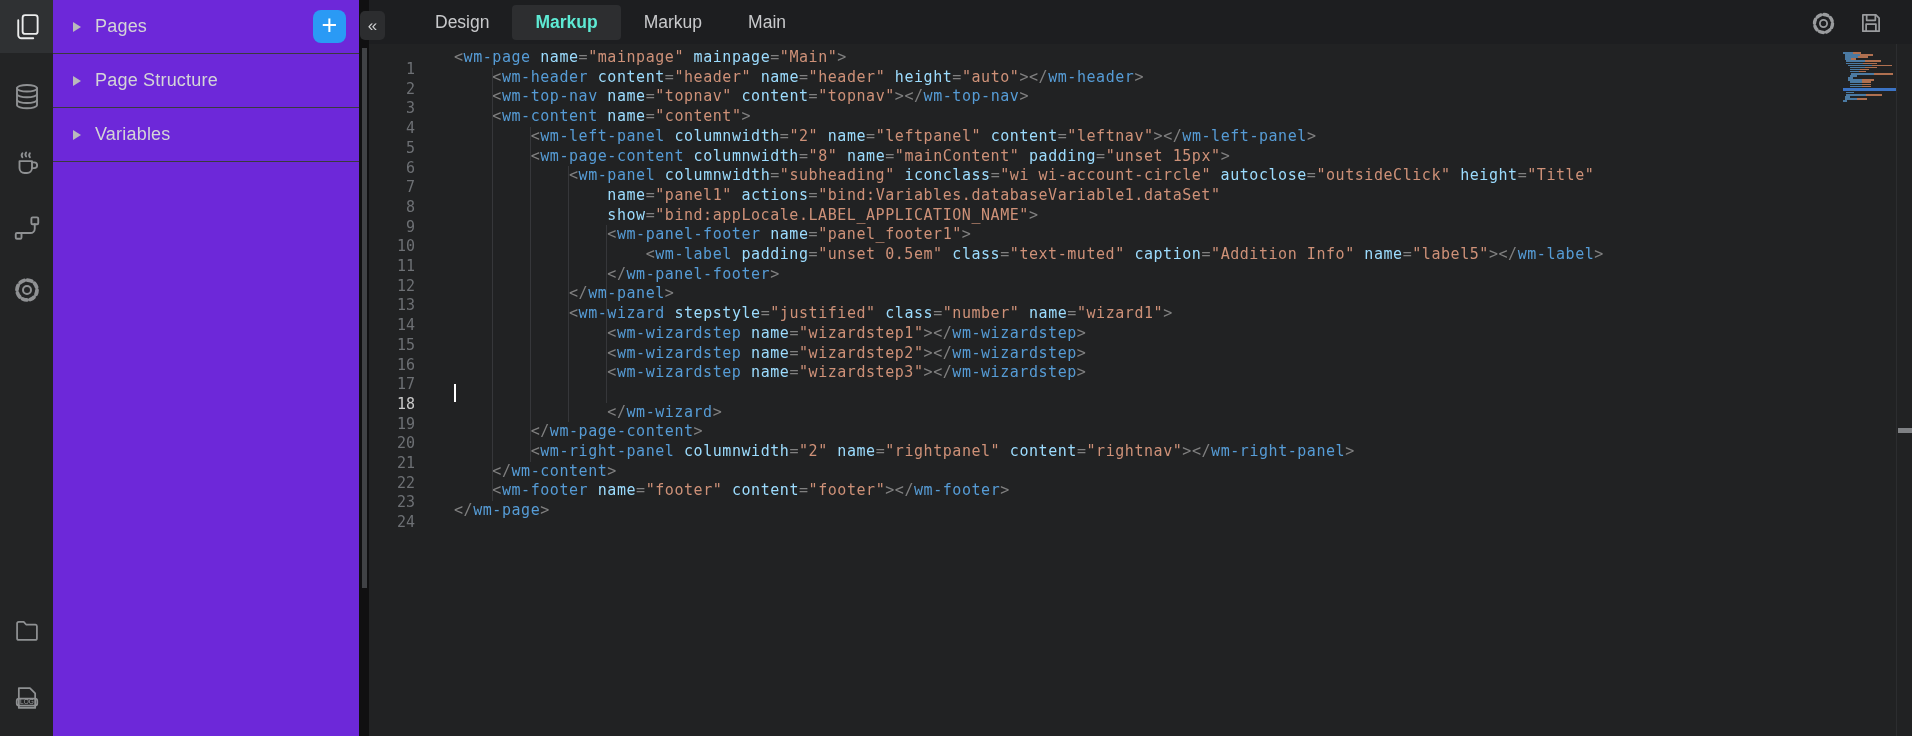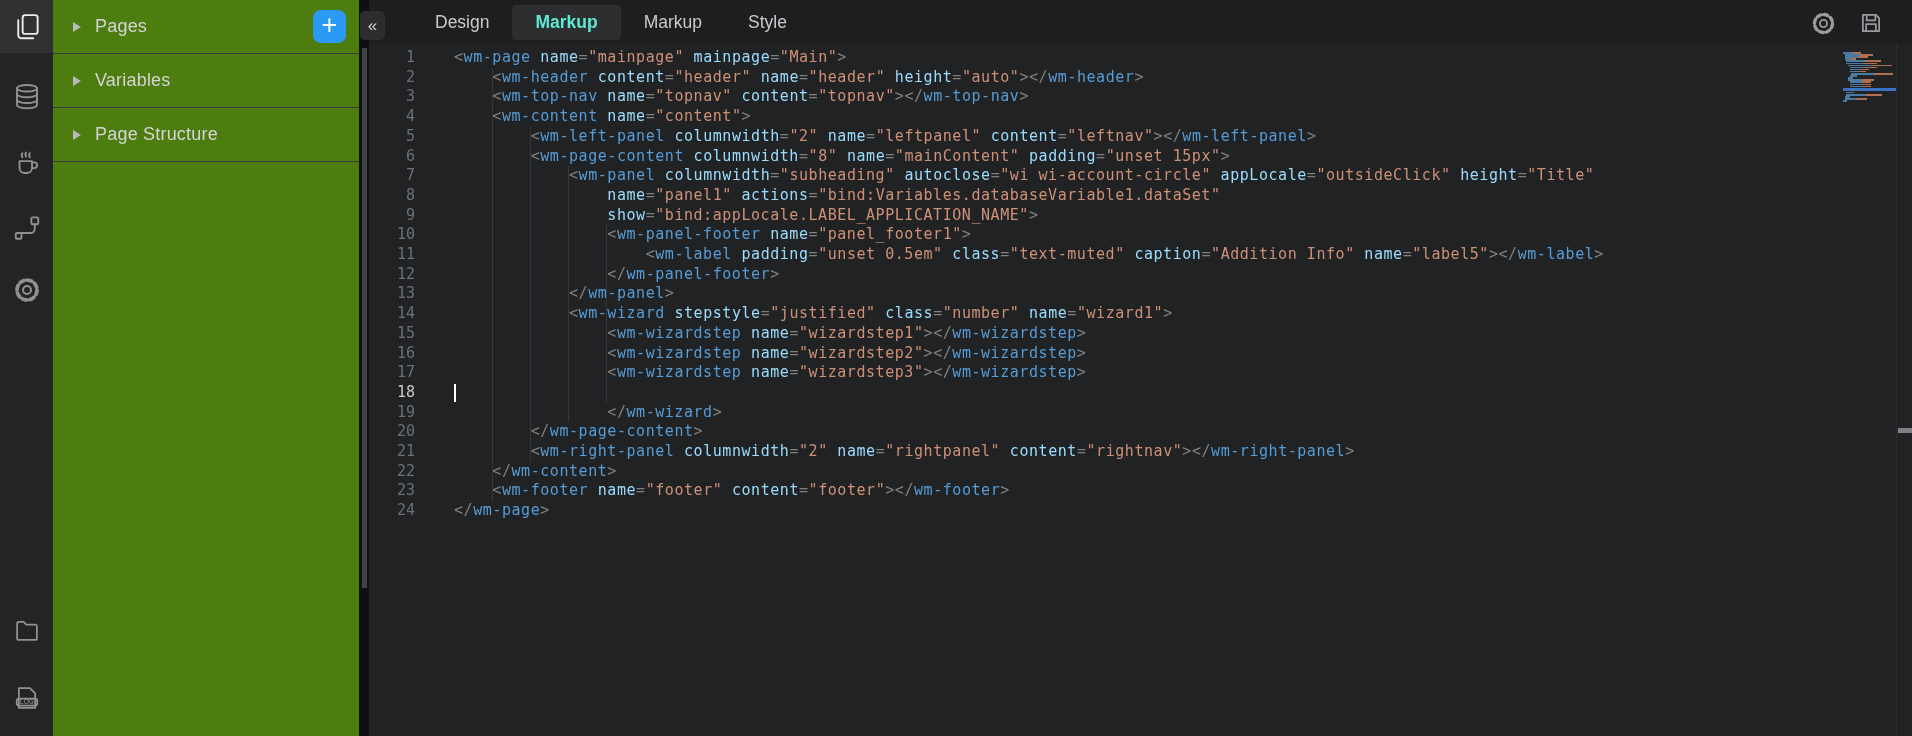--- a/index.html
+++ b/index.html
@@ -10,21 +10,21 @@
   
   .rail{position:absolute;left:0;top:0;width:53px;height:736px;background:#232425;}
   .rail-item{position:absolute;left:0;width:53px;height:53px;display:flex;
              align-items:center;justify-content:center;cursor:pointer;}
   .rail-item.active{background:#2f3133;}
   .rail-item svg{stroke:#8f9193;fill:none;stroke-width:1.5;stroke-linecap:round;stroke-linejoin:round;}
   .rail-item.active svg{stroke:#eceded;}
   .rail-item svg text{stroke:none;fill:#9fa1a3;}
 
   
-  .sidebar{position:absolute;left:53px;top:0;width:306px;height:736px;background:#4d7c0f;}
+  .sidebar{position:absolute;left:53px;top:0;width:306px;height:736px;background:#6d28d9;}
   .section{height:53px;border-bottom:1px solid #3a3b3d;display:flex;align-items:center;
            padding-left:20px;cursor:pointer;}
   .tri{width:0;height:0;border-left:8px solid #b9babc;border-top:5px solid transparent;
        border-bottom:5px solid transparent;margin-right:14px;flex:0 0 auto;}
   .section-label{color:#d4d5d7;font-size:18px;letter-spacing:.2px;}
   .add-btn{position:absolute;left:260px;top:10px;width:33px;height:33px;border-radius:8px;
            background:#2a9af5;color:#fff;font-size:27px;font-weight:300;line-height:30px;
            text-align:center;cursor:pointer;}
 
   
@@ -40,21 +40,21 @@
   .tab{height:35px;display:flex;align-items:center;padding:0 23px;color:#c9cacc;
        font-size:17.5px;border-radius:4px;cursor:pointer;}
   .tab.active{background:#2d2e30;color:#5eead4;font-weight:bold;}
   .action-btn{position:absolute;top:8px;width:30px;height:30px;display:flex;align-items:center;
               justify-content:center;cursor:pointer;}
   .action-btn svg{stroke:#9a9c9e;fill:none;stroke-linecap:round;stroke-linejoin:round;}
   #btn-settings{left:1808px;}
   #btn-save{left:1856px;}
 
   
-  .gutter{position:absolute;left:369px;top:48px;width:46px;margin:0;text-align:right;
+  .gutter{position:absolute;left:369px;top:60px;width:46px;margin:0;text-align:right;
           font-family:"DejaVu Sans Mono",monospace;font-size:15px;line-height:19.7px;
           color:#6d7074;white-space:pre;}
   .gutter .cur{color:#c9c9c9;}
   .code{position:absolute;left:454px;top:48px;margin:0;font-family:"DejaVu Sans Mono",monospace;
         font-size:15px;line-height:19.7px;letter-spacing:.55px;color:#d4d4d4;white-space:pre;
         cursor:text;}
   .code i{font-style:normal;}
   .t{color:#569cd6;} .a{color:#9cdcfe;} .s{color:#ce9178;} .p{color:#808080;}
   .indent-guide{position:absolute;width:1px;background:#36373a;}
   #g1{left:492px;top:68px;height:433px;}
@@ -128,38 +128,38 @@
   </div>
 
   <div class="sidebar">
     <div class="section">
       <span class="tri"></span>
       <span class="section-label">Pages</span>
       <span class="add-btn">+</span>
     </div>
     <div class="section">
       <span class="tri"></span>
-      <span class="section-label">Variables</span>
+      <span class="section-label">Page Structure</span>
     </div>
     <div class="section">
       <span class="tri"></span>
-      <span class="section-label">Page Structure</span>
+      <span class="section-label">Variables</span>
     </div>
   </div>
 
   <div class="divider-col"></div>
   <div class="divider-thumb"></div>
 
   <div class="topbar"></div>
   <div class="collapse-btn">«</div>
   <div class="tabs">
     <div class="tab">Design</div>
     <div class="tab active">Markup</div>
     <div class="tab">Markup</div>
-    <div class="tab">Style</div>
+    <div class="tab">Main</div>
   </div>
   <div class="action-btn" id="btn-settings">
     <svg width="27" height="27" viewBox="0 0 24 24">
       <circle cx="12" cy="12" r="8" stroke-width="3" stroke-dasharray="3.6 2.7"></circle>
       <circle cx="12" cy="12" r="3.2" stroke-width="1.6"></circle>
     </svg>
   </div>
   <div class="action-btn" id="btn-save">
     <svg width="26" height="26" viewBox="0 0 24 24" stroke-width="1.6">
       <path d="M4.5 4.5h12l3 3v12h-15z"></path>
@@ -191,21 +191,21 @@
 <span class="ln">21</span>
 <span class="ln">22</span>
 <span class="ln">23</span>
 <span class="ln">24</span></pre>
   <pre class="code" id="code"><span class="cl"><i class="p">&lt;</i><i class="t">wm-page</i> <i class="a">name</i><i class="p">=</i><i class="s">"mainpage"</i> <i class="a">mainpage</i><i class="p">=</i><i class="s">"Main"</i><i class="p">&gt;</i></span>
 <span class="cl">    <i class="p">&lt;</i><i class="t">wm-header</i> <i class="a">content</i><i class="p">=</i><i class="s">"header"</i> <i class="a">name</i><i class="p">=</i><i class="s">"header"</i> <i class="a">height</i><i class="p">=</i><i class="s">"auto"</i><i class="p">&gt;</i><i class="p">&lt;/</i><i class="t">wm-header</i><i class="p">&gt;</i></span>
 <span class="cl">    <i class="p">&lt;</i><i class="t">wm-top-nav</i> <i class="a">name</i><i class="p">=</i><i class="s">"topnav"</i> <i class="a">content</i><i class="p">=</i><i class="s">"topnav"</i><i class="p">&gt;</i><i class="p">&lt;/</i><i class="t">wm-top-nav</i><i class="p">&gt;</i></span>
 <span class="cl">    <i class="p">&lt;</i><i class="t">wm-content</i> <i class="a">name</i><i class="p">=</i><i class="s">"content"</i><i class="p">&gt;</i></span>
 <span class="cl">        <i class="p">&lt;</i><i class="t">wm-left-panel</i> <i class="a">columnwidth</i><i class="p">=</i><i class="s">"2"</i> <i class="a">name</i><i class="p">=</i><i class="s">"leftpanel"</i> <i class="a">content</i><i class="p">=</i><i class="s">"leftnav"</i><i class="p">&gt;</i><i class="p">&lt;/</i><i class="t">wm-left-panel</i><i class="p">&gt;</i></span>
 <span class="cl">        <i class="p">&lt;</i><i class="t">wm-page-content</i> <i class="a">columnwidth</i><i class="p">=</i><i class="s">"8"</i> <i class="a">name</i><i class="p">=</i><i class="s">"mainContent"</i> <i class="a">padding</i><i class="p">=</i><i class="s">"unset 15px"</i><i class="p">&gt;</i></span>
-<span class="cl">            <i class="p">&lt;</i><i class="t">wm-panel</i> <i class="a">columnwidth</i><i class="p">=</i><i class="s">"subheading"</i> <i class="a">autoclose</i><i class="p">=</i><i class="s">"wi wi-account-circle"</i> <i class="a">appLocale</i><i class="p">=</i><i class="s">"outsideClick"</i> <i class="a">height</i><i class="p">=</i><i class="s">"Title"</i></span>
+<span class="cl">            <i class="p">&lt;</i><i class="t">wm-panel</i> <i class="a">columnwidth</i><i class="p">=</i><i class="s">"subheading"</i> <i class="a">iconclass</i><i class="p">=</i><i class="s">"wi wi-account-circle"</i> <i class="a">autoclose</i><i class="p">=</i><i class="s">"outsideClick"</i> <i class="a">height</i><i class="p">=</i><i class="s">"Title"</i></span>
 <span class="cl">                <i class="a">name</i><i class="p">=</i><i class="s">"panel1"</i> <i class="a">actions</i><i class="p">=</i><i class="s">"bind:Variables.databaseVariable1.dataSet"</i></span>
 <span class="cl">                <i class="a">show</i><i class="p">=</i><i class="s">"bind:appLocale.LABEL_APPLICATION_NAME"</i><i class="p">&gt;</i></span>
 <span class="cl">                <i class="p">&lt;</i><i class="t">wm-panel-footer</i> <i class="a">name</i><i class="p">=</i><i class="s">"panel_footer1"</i><i class="p">&gt;</i></span>
 <span class="cl">                    <i class="p">&lt;</i><i class="t">wm-label</i> <i class="a">padding</i><i class="p">=</i><i class="s">"unset 0.5em"</i> <i class="a">class</i><i class="p">=</i><i class="s">"text-muted"</i> <i class="a">caption</i><i class="p">=</i><i class="s">"Addition Info"</i> <i class="a">name</i><i class="p">=</i><i class="s">"label5"</i><i class="p">&gt;</i><i class="p">&lt;/</i><i class="t">wm-label</i><i class="p">&gt;</i></span>
 <span class="cl">                <i class="p">&lt;/</i><i class="t">wm-panel-footer</i><i class="p">&gt;</i></span>
 <span class="cl">            <i class="p">&lt;/</i><i class="t">wm-panel</i><i class="p">&gt;</i></span>
 <span class="cl">            <i class="p">&lt;</i><i class="t">wm-wizard</i> <i class="a">stepstyle</i><i class="p">=</i><i class="s">"justified"</i> <i class="a">class</i><i class="p">=</i><i class="s">"number"</i> <i class="a">name</i><i class="p">=</i><i class="s">"wizard1"</i><i class="p">&gt;</i></span>
 <span class="cl">                <i class="p">&lt;</i><i class="t">wm-wizardstep</i> <i class="a">name</i><i class="p">=</i><i class="s">"wizardstep1"</i><i class="p">&gt;</i><i class="p">&lt;/</i><i class="t">wm-wizardstep</i><i class="p">&gt;</i></span>
 <span class="cl">                <i class="p">&lt;</i><i class="t">wm-wizardstep</i> <i class="a">name</i><i class="p">=</i><i class="s">"wizardstep2"</i><i class="p">&gt;</i><i class="p">&lt;/</i><i class="t">wm-wizardstep</i><i class="p">&gt;</i></span>
 <span class="cl">                <i class="p">&lt;</i><i class="t">wm-wizardstep</i> <i class="a">name</i><i class="p">=</i><i class="s">"wizardstep3"</i><i class="p">&gt;</i><i class="p">&lt;/</i><i class="t">wm-wizardstep</i><i class="p">&gt;</i></span>

